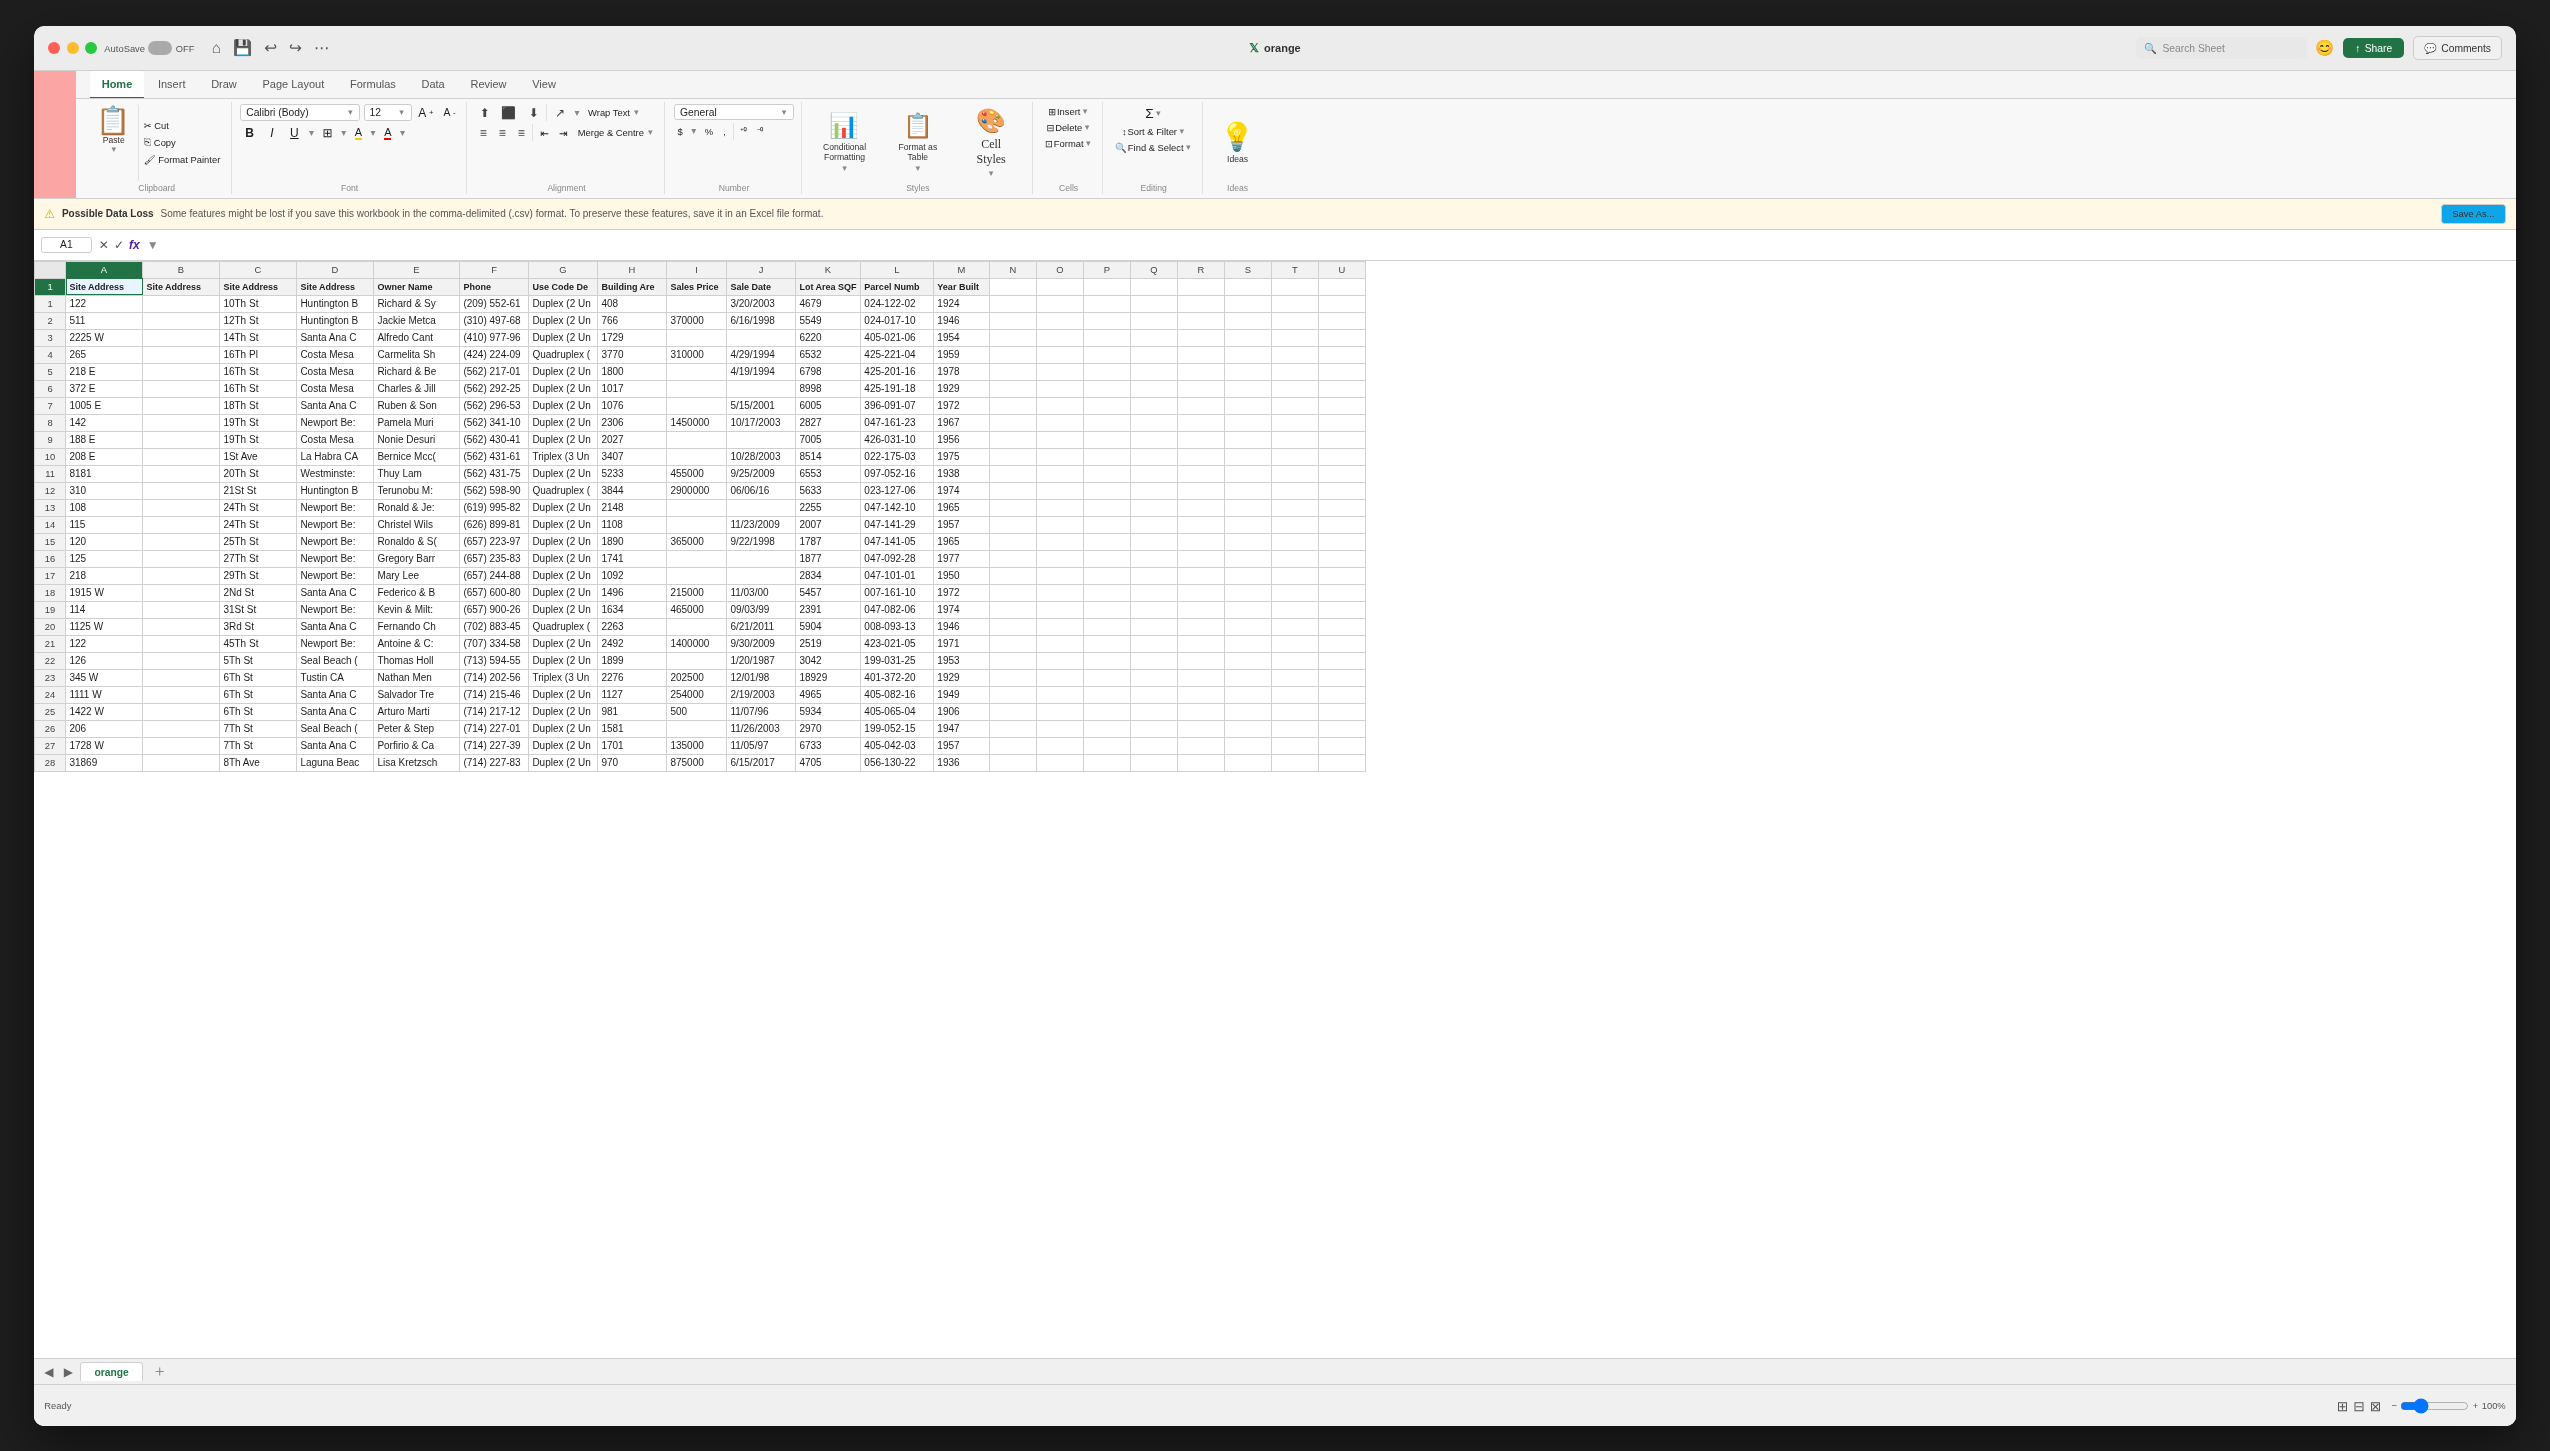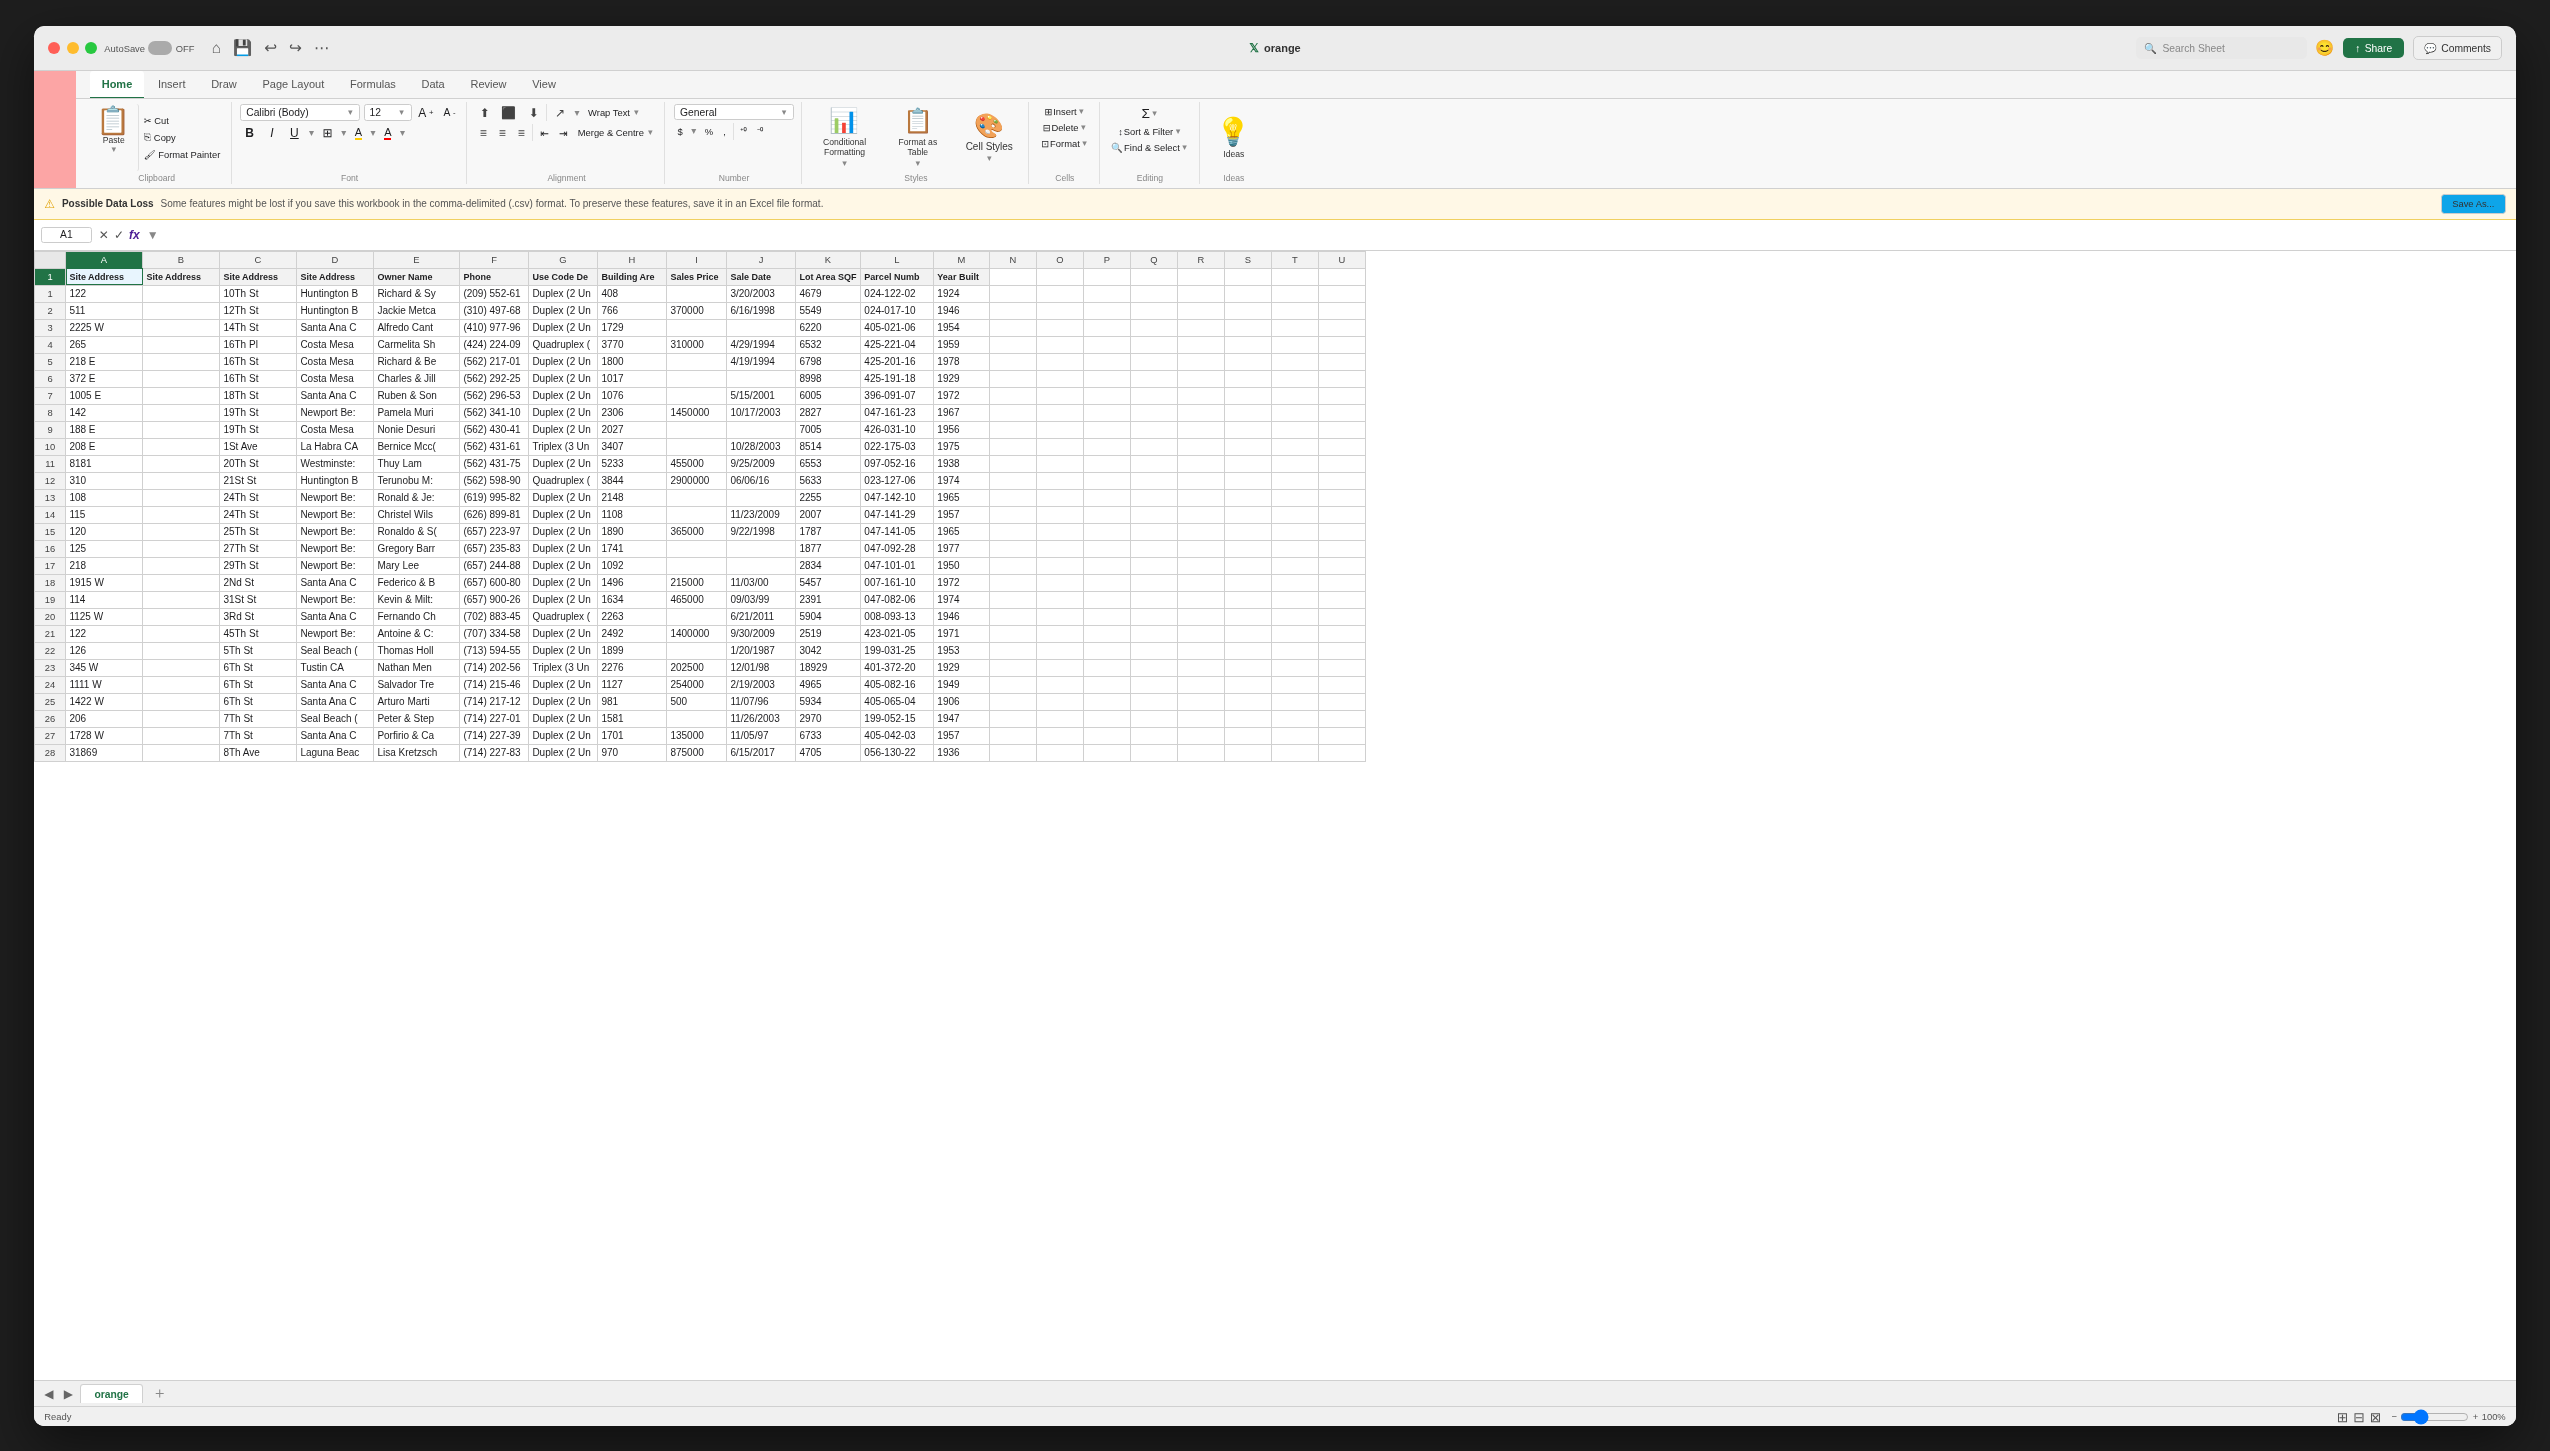--- a/index.html
+++ b/index.html
@@ -222,21 +222,21 @@
     .col-q { width: 47px; }
     .col-r { width: 47px; }
     .col-s { width: 47px; }
     .col-t { width: 47px; }
     .col-u { width: 47px; }
 
     
     .statusbar {
       background: #f0f0f0; border-top: 0.9px solid #d0d0d0;
       display: flex; align-items: center; padding: 3.4px 10.3px;
-      font-size: 9.4px; color: #555; gap: 10.3px; height: 20px;
+      font-size: 9.4px; color: #555; gap: 10.3px; height: 42px;
     }
     .statusbar-right { margin-left: auto; display: flex; align-items: center; gap: 10.3px; }
     .zoom-controls { display: flex; align-items: center; gap: 3.4px; }
     .zoom-slider { width: 69px; }
     .view-icons { display: flex; gap: 5.1px; }
 
     
     .sheet-tabs {
       display: flex; align-items: center;
       background: #f0f0f0; border-top: 0.9px solid #d0d0d0;
@@ -511,21 +511,21 @@
             <span style="font-size:8.6px; text-align:center; max-width:51px;">Conditional Formatting</span>
             <span class="dropdown-arrow">▼</span>
           </div>
           <div class="format-btn-large">
             <span class="icon" style="font-size:24px;">📋</span>
             <span style="font-size:8.6px; text-align:center; max-width:51px;">Format as Table</span>
             <span class="dropdown-arrow">▼</span>
           </div>
           <div class="format-btn-large">
             <span class="icon" style="font-size:24px;">🎨</span>
-            <span style="font-size:10px; text-align:center; max-width:51px;">Cell Styles</span>
+            <span style="font-size:12px; text-align:center; max-width:51px;font-family:Liberation Serif, serif;">Cell Styles</span>
             <span class="dropdown-arrow">▼</span>
           </div>
         </div>
         <span class="ribbon-group-label">Styles</span>
       </div>
 
       <div class="ribbon-group">
         <div class="ribbon-group-content" style="flex-direction:column; gap:1.7px;">
           <div class="rb-btn-sm btn-with-arrow">
             <span>⊞</span>

